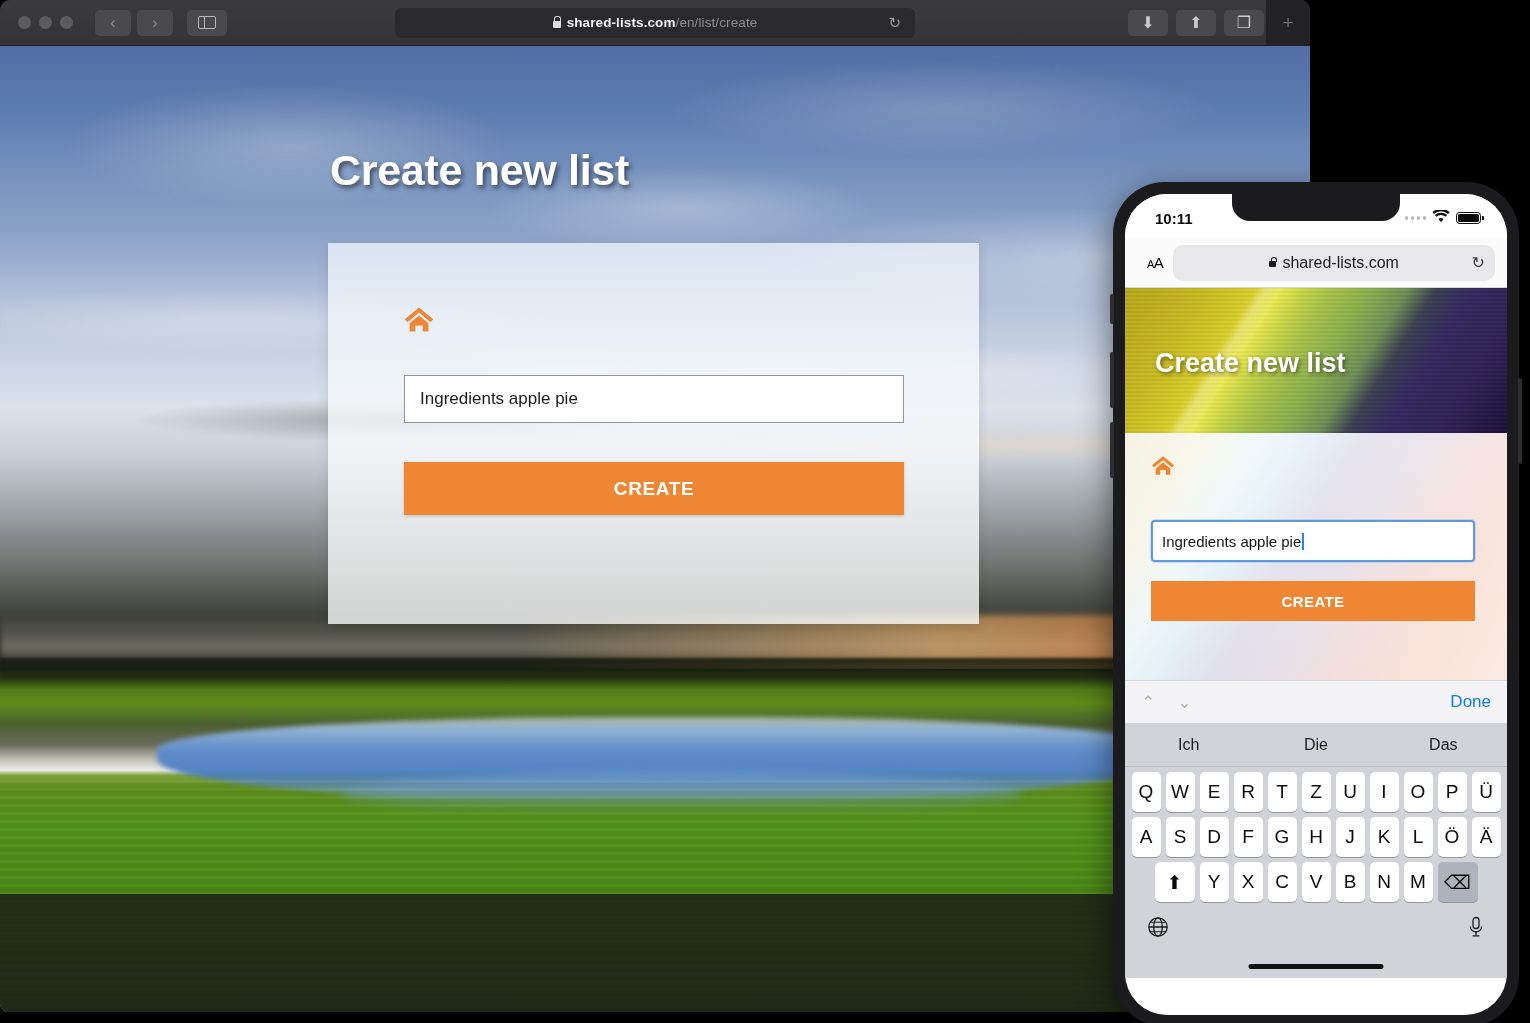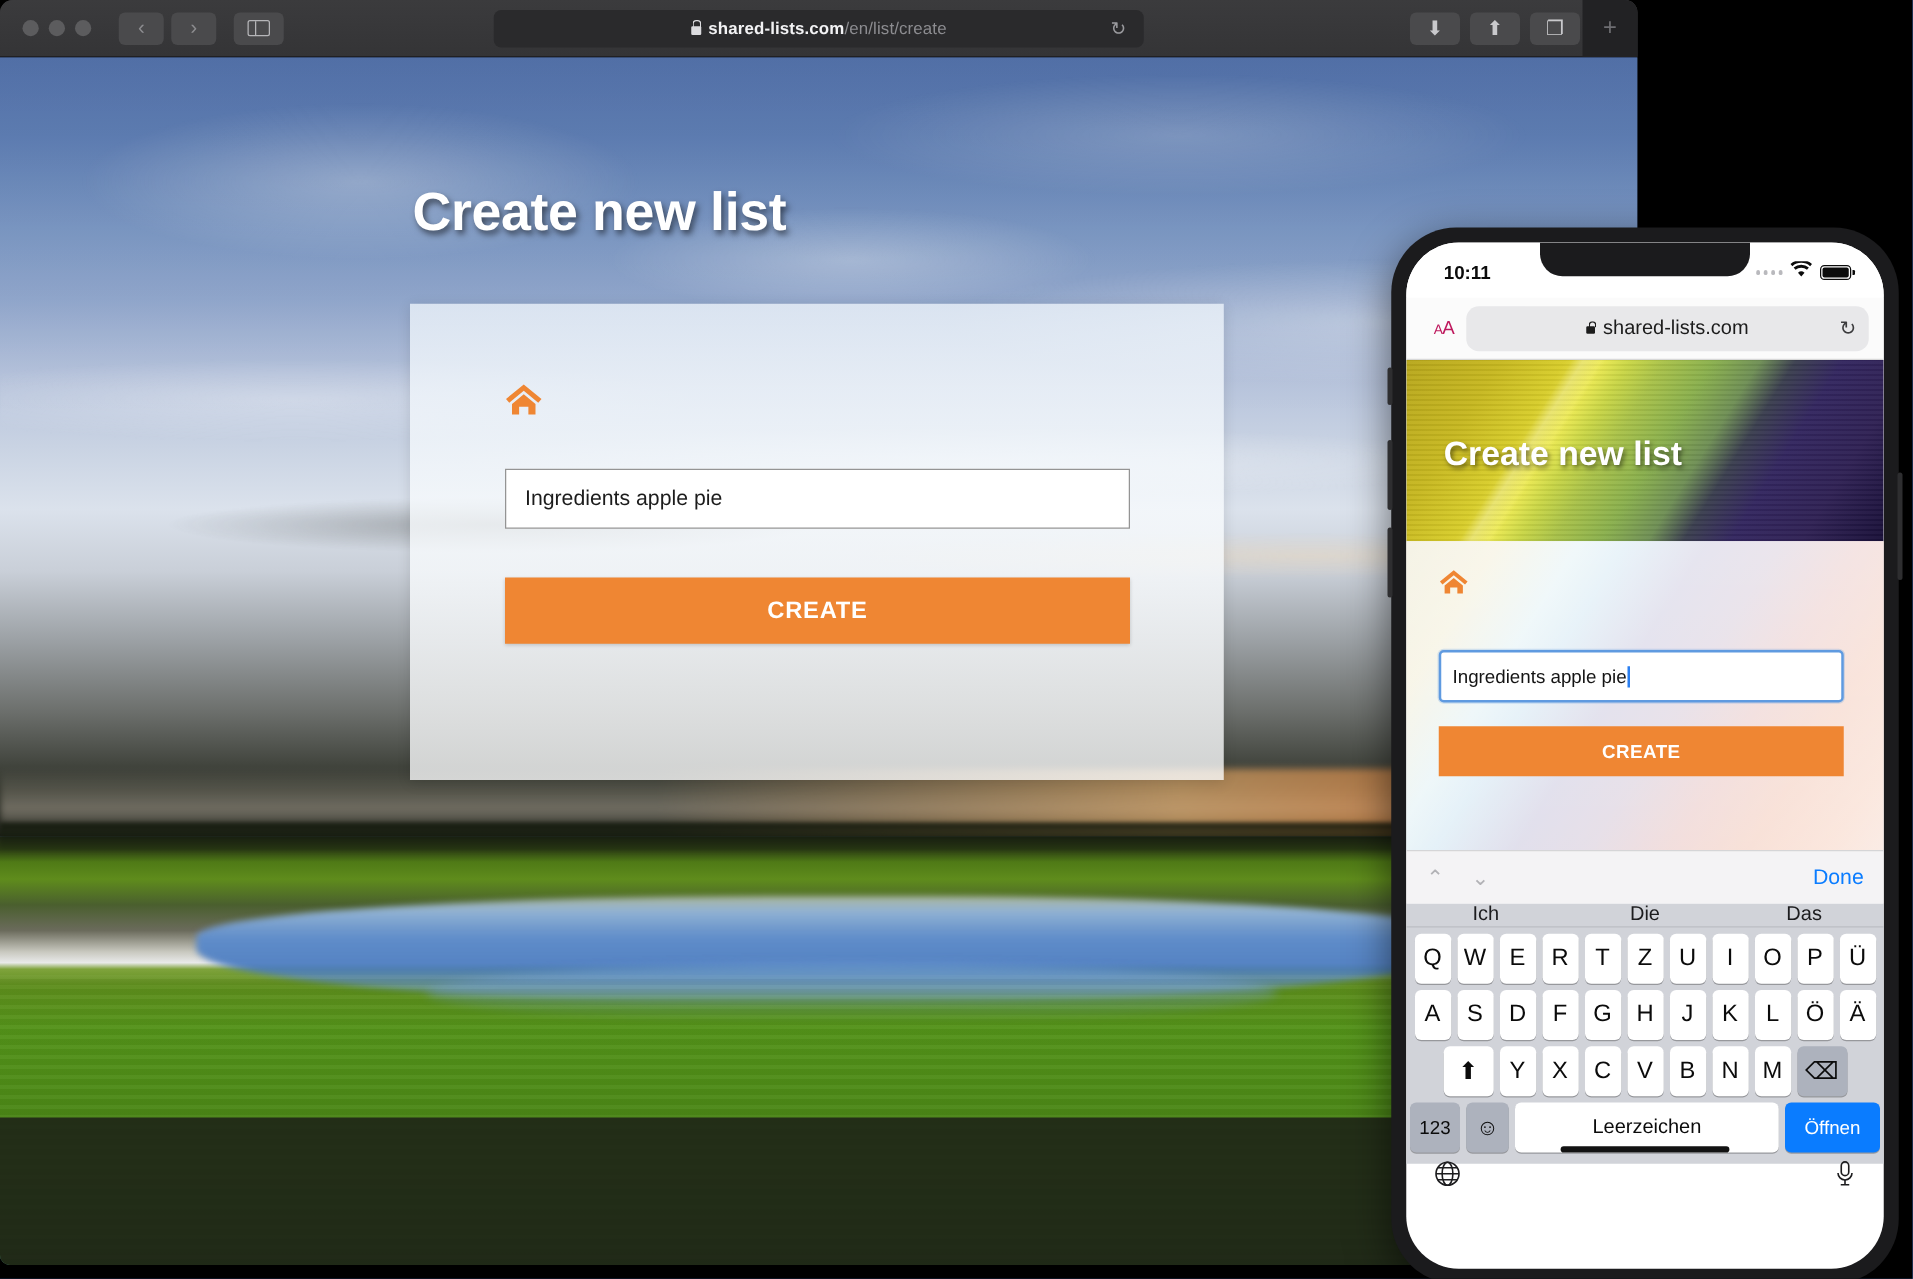--- a/index.html
+++ b/index.html
@@ -270,21 +270,21 @@
   .safari-bar {
     height: 50px; background: #fbfbfb;
     display: flex; align-items: center; padding: 0 12px;
     border-bottom: 1px solid #d8d8d8;
   }
   .safari-field {
     flex: 1; height: 36px; background: #e8e8ea; border-radius: 10px;
     display: flex; align-items: center; justify-content: center; gap: 6px;
     position: relative;
   }
-  .aa-btn { font-size: 15px; color: #be185d; padding: 0 10px; letter-spacing:-.5px; }
+  .aa-btn { font-size: 15px; color: #000000; padding: 0 10px; letter-spacing:-.5px; }
   .aa-btn small { font-size: 11px; }
   .m-lock {
     width: 7px; height: 6px; background: #1c1c1c; border-radius: 1px;
     position: relative; margin-top: 3px;
   }
   .m-lock:before {
     content: ""; position: absolute; left: 1.3px; top: -4px;
     width: 4.4px; height: 4.4px; border: 1.3px solid #1c1c1c;
     border-bottom: none; border-radius: 3px 3px 0 0;
   }
@@ -358,21 +358,21 @@
 
   
   .kb-accessory {
     position: relative; height: 43px; background: #f4f3f5;
     border-top: 1px solid #d5d5d7;
     display: flex; align-items: center; padding: 0 16px;
   }
   .chev { color: #b2b2b6; font-size: 17px; margin-right: 22px; }
   .kb-done { margin-left: auto; color: #0a7cff; font-size: 17px; font-weight: 500; }
   .kb {
-    position: relative; height: 208px;
+    position: relative; height: 255px;
     background: #d1d3d9;
     display: flex; flex-direction: column;
   }
   .predictive {
     height: 44px; display: flex; align-items: center;
     border-bottom: 1px solid #bcbec4;
   }
   .pred {
     flex: 1; text-align: center; font-size: 16px; color: #1c1c1e; position: relative;
   }
@@ -592,26 +592,20 @@
         <span class="key">Y</span>
         <span class="key">X</span>
         <span class="key">C</span>
         <span class="key">V</span>
         <span class="key">B</span>
         <span class="key">N</span>
         <span class="key">M</span>
         <span class="key fn">⌫</span>
       </div>
 
-      <div class="kb-row">
-        <span class="key num">123</span>
-        <span class="key emoji">☺</span>
-        <span class="key wide-space">Leerzeichen</span>
-        <span class="key go">Öffnen</span>
-      </div>
 
       <div class="kb-bottom">
         <span class="kb-globe">
           <svg width="22" height="22" viewBox="0 0 22 22" aria-hidden="true">
             <circle cx="11" cy="11" r="9.2" fill="none" stroke="#1d1d1f" stroke-width="1.3"></circle>
             <ellipse cx="11" cy="11" rx="4.3" ry="9.2" fill="none" stroke="#1d1d1f" stroke-width="1.3"></ellipse>
             <line x1="1.8" y1="11" x2="20.2" y2="11" stroke="#1d1d1f" stroke-width="1.3"></line>
             <line x1="3.4" y1="6.2" x2="18.6" y2="6.2" stroke="#1d1d1f" stroke-width="1.1"></line>
             <line x1="3.4" y1="15.8" x2="18.6" y2="15.8" stroke="#1d1d1f" stroke-width="1.1"></line>
           </svg>

